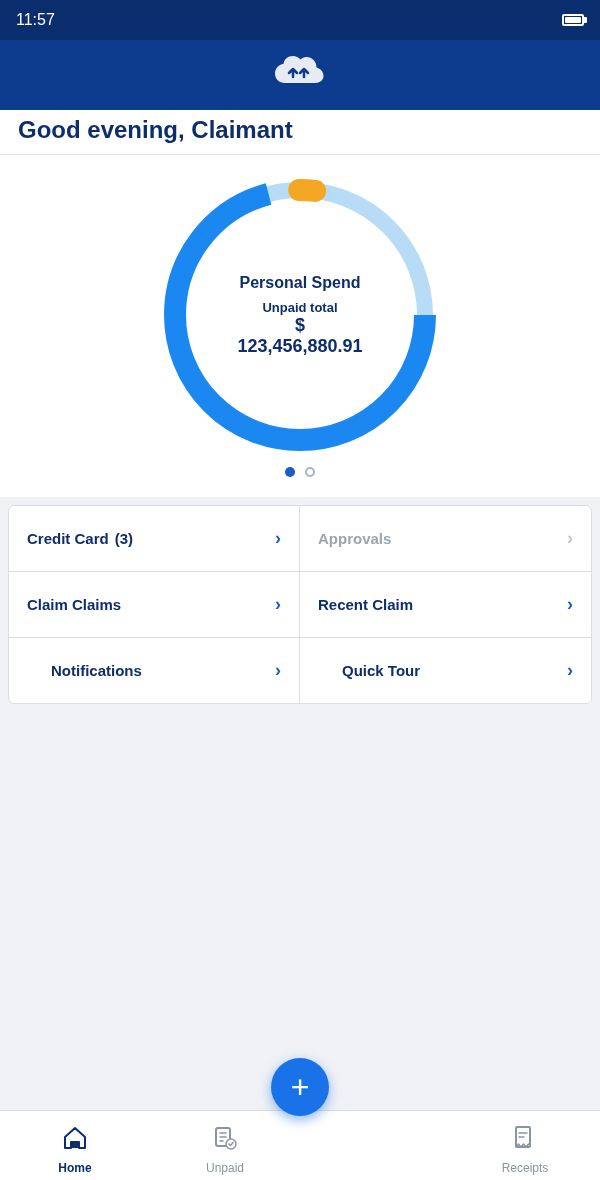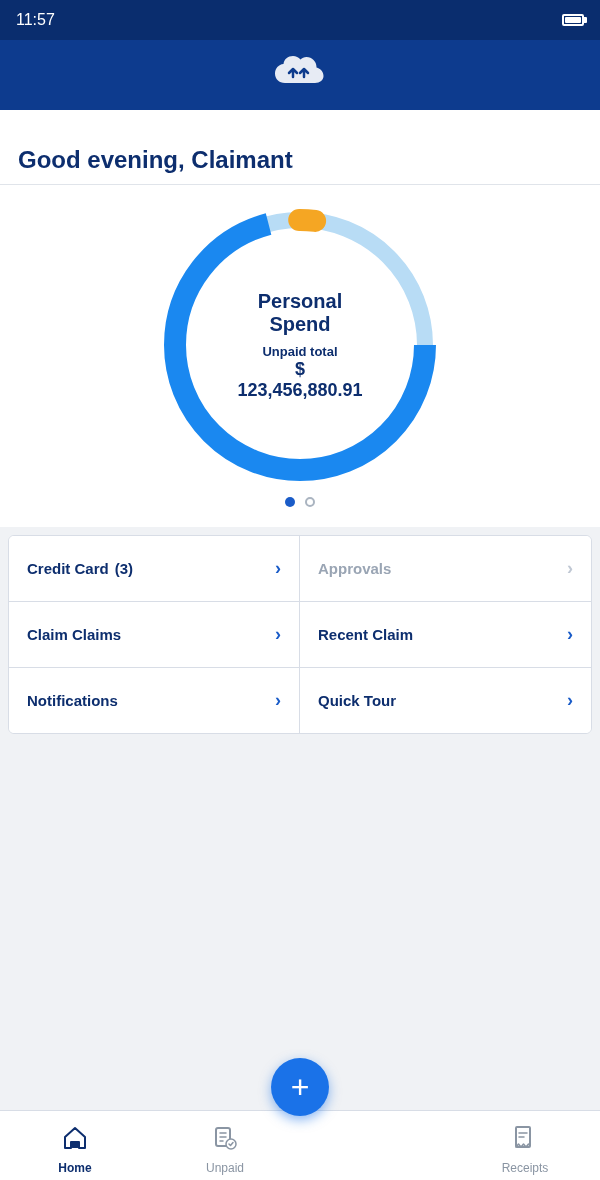--- a/index.html
+++ b/index.html
@@ -69,21 +69,21 @@
     
     .cloud-icon svg {
       width: 54px;
       height: 36px;
       fill: white;
     }
 
     
     .greeting-section {
       background: white;
-      padding: 36px 18px 10px;
+      padding: 6px 18px 10px;
       border-bottom: 1px solid #e0e4ea;
     }
     .greeting-text {
       font-size: 24px;
       font-weight: 700;
       color: #0d2e6e;
     }
 
     
     .chart-section {
@@ -106,21 +106,21 @@
     }
 
     .donut-center-text {
       position: absolute;
       top: 50%;
       left: 50%;
       transform: translate(-50%, -50%);
       text-align: center;
     }
     .donut-label {
-      font-size: 20px;
+      font-size: 16px;
       font-weight: 700;
       color: #0d2e6e;
       display: block;
     }
     .donut-sublabel {
       font-size: 13px;
       color: #0d2e6e;
       font-weight: 600;
       display: block;
       margin-top: 8px;
@@ -173,20 +173,21 @@
       justify-content: space-between;
       cursor: pointer;
       border-bottom: 1px solid #d8dde6;
       position: relative;
     }
     .grid-item:nth-child(odd) {
       border-right: 1px solid #d8dde6;
     }
     .grid-item:nth-last-child(-n+2) {
       border-bottom: none;
+      margin-left: 24px;
     }
 
     .grid-item-content {
       display: flex;
       align-items: center;
       gap: 6px;
       justify-content: center;
     }
     .grid-item-label {
       font-size: 15px;

